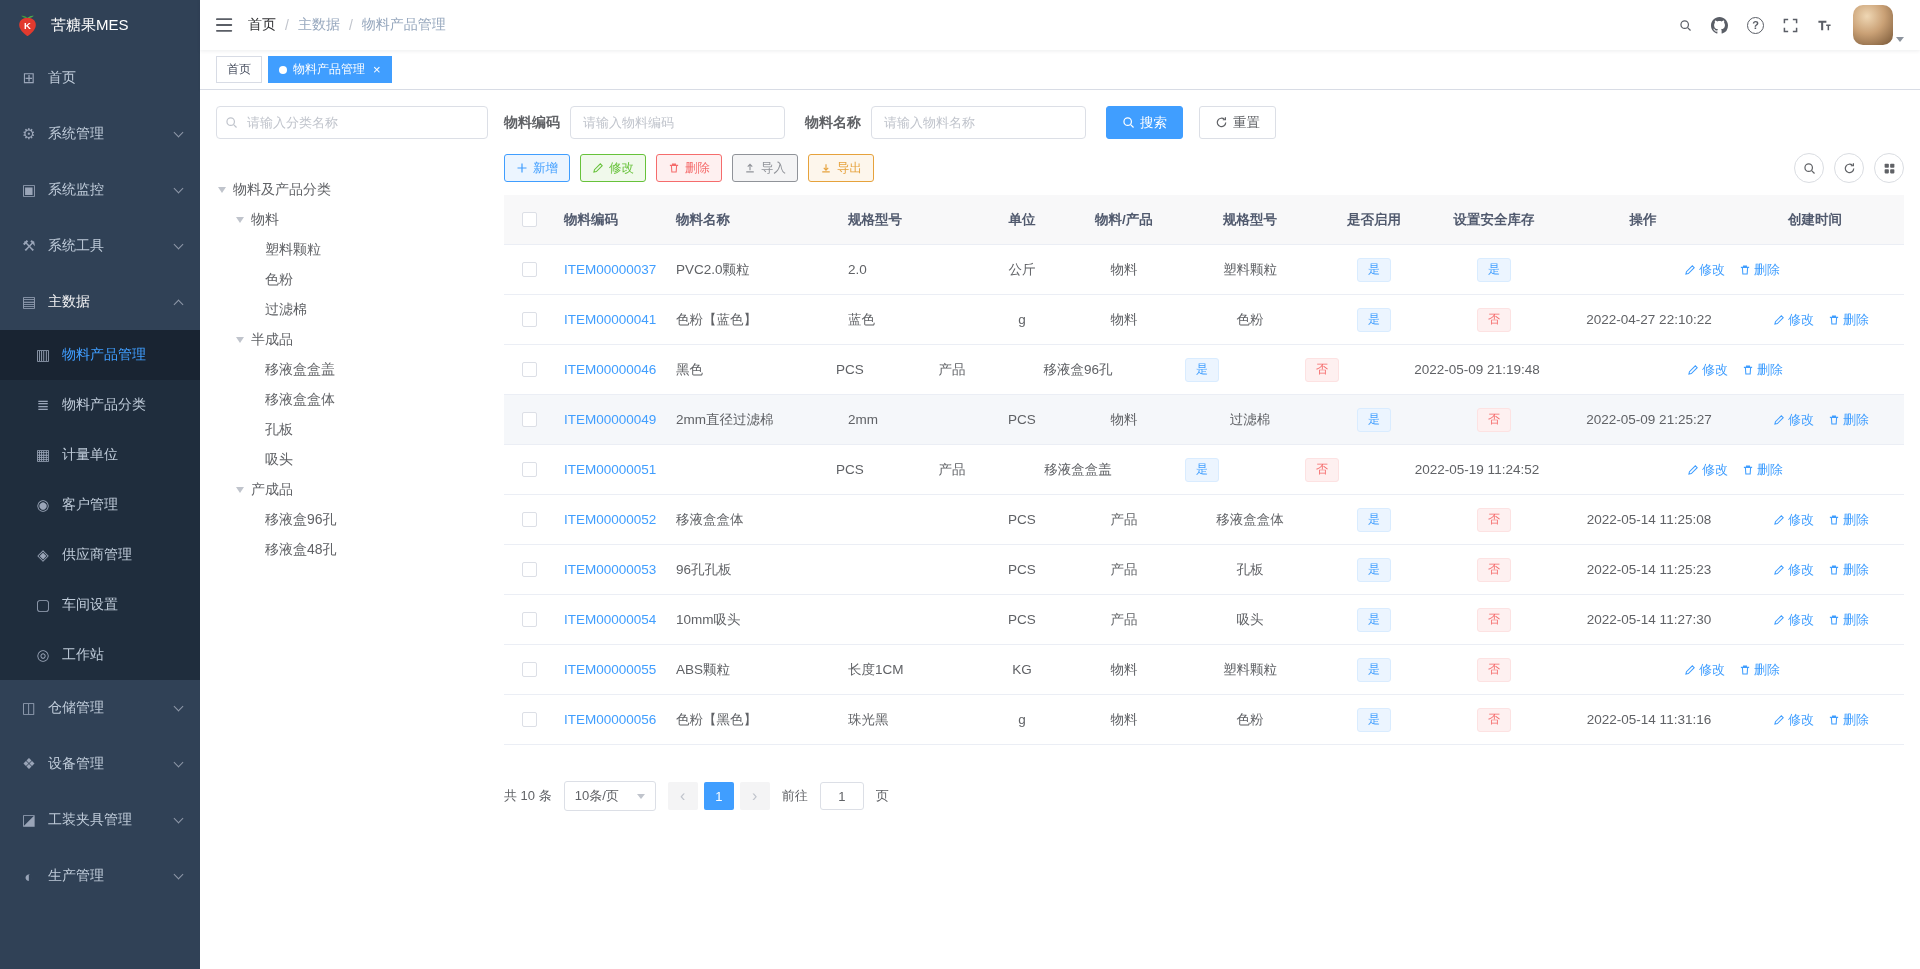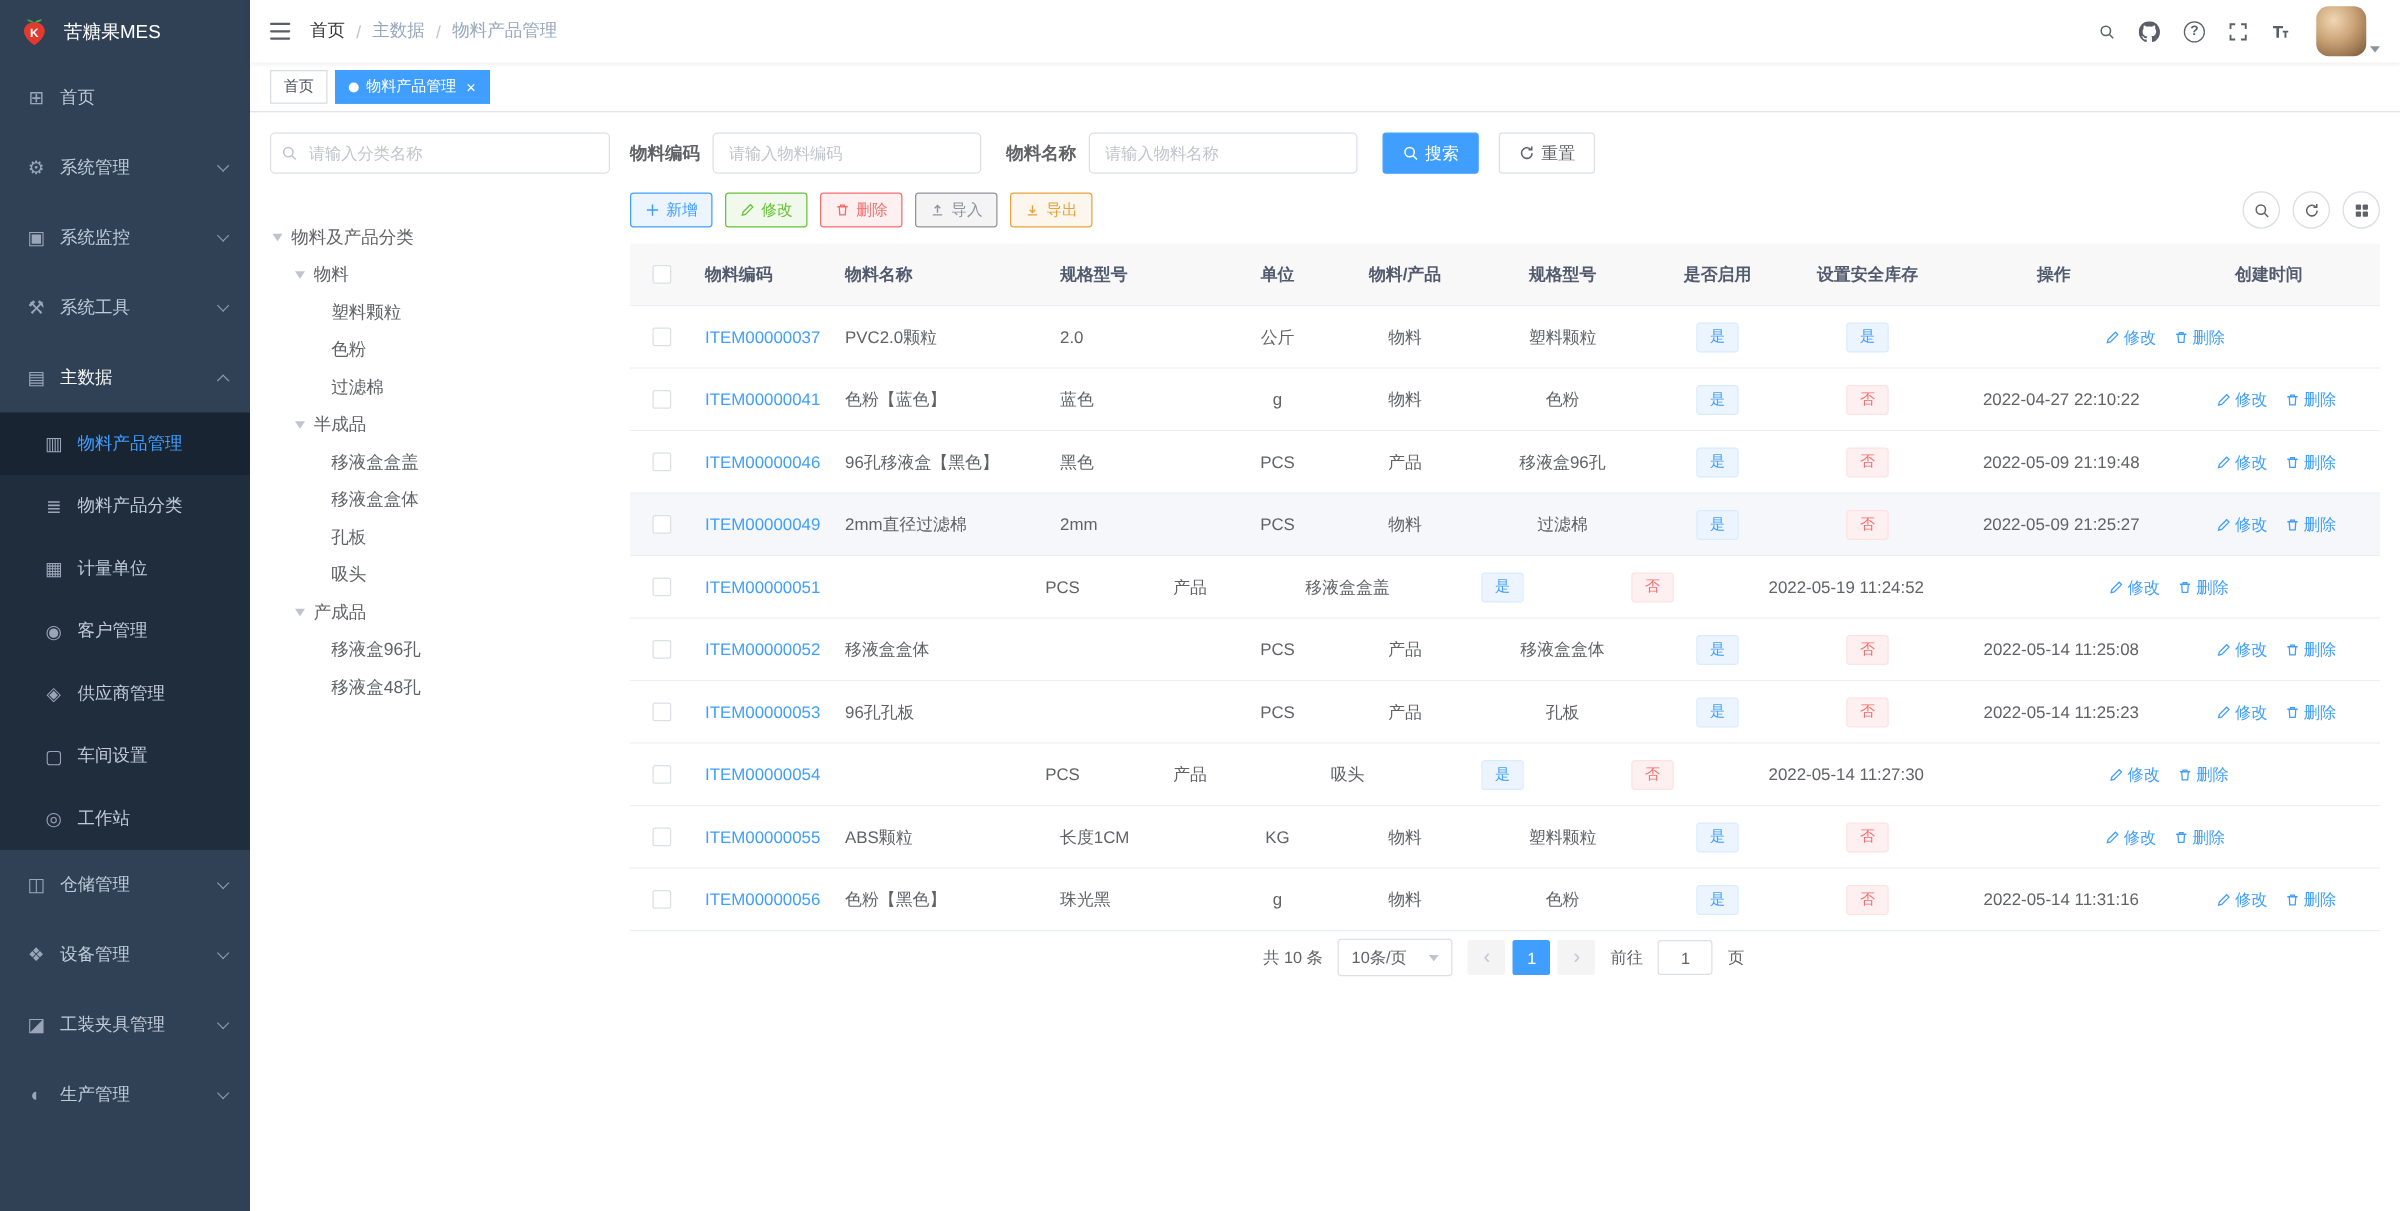--- a/index.html
+++ b/index.html
@@ -89,21 +89,21 @@
   .t-row.hl{background:#f5f7fa}
   .checkbox{width:15px;height:15px;border:1px solid #dcdfe6;border-radius:2px;background:#fff;display:inline-block;cursor:pointer}
   .code-link{color:var(--accent,#409EFF);cursor:pointer;text-decoration:none}
   .tag{height:24px;display:inline-flex;align-items:center;padding:0 10px;border-radius:3px;font-size:12px;border:1px solid}
   .tag.blue{color:var(--accent,#409EFF);background:#ecf5ff;border-color:#d9ecff}
   .tag.red{color:var(--danger,#F56C6C);background:#fef0f0;border-color:#fde2e2}
   .act{color:var(--accent,#409EFF);display:inline-flex;align-items:center;gap:3px;cursor:pointer;font-size:13px;text-decoration:none}
   .act + .act{margin-left:14px}
 
   
-  .pagination{display:flex;align-items:center;justify-content:center;gap:12px;margin-top:6px;font-size:13px;color:#606266;padding-right:2px}
+  .pagination{display:flex;align-items:center;justify-content:flex-start;gap:12px;margin-top:36px;font-size:13px;color:#606266;padding-right:2px}
   .pg-size{height:30px;border:1px solid #dcdfe6;border-radius:3px;display:flex;align-items:center;gap:18px;padding:0 10px;cursor:pointer;background:#fff}
   .sel-caret{width:0;height:0;border-left:4px solid transparent;border-right:4px solid transparent;border-top:5px solid #c0c4cc}
   .pg-group{display:flex;align-items:center;gap:6px}
   .pg-btn{width:30px;height:28px;background:#f4f4f5;border:none;border-radius:2px;color:#c0c4cc;font-size:16px;cursor:pointer;display:grid;place-items:center;font-family:inherit}
   .pg-page{min-width:30px;height:28px;border:none;border-radius:2px;background:var(--accent,#409EFF);color:#fff;font-size:13px;cursor:pointer;font-family:inherit}
   .pg-goto-input{width:44px;height:28px;border:1px solid #dcdfe6;border-radius:3px;text-align:center;font-size:13px;color:#606266;outline:none;font-family:inherit}
 </style>
 </head>
 <body>
 
@@ -503,21 +503,20 @@
               </a>
             </div>
           </div>
           <div class="t-row">
             <div class="t-cell a-c" style="flex:0 0 50px">
               <span class="checkbox"></span>
             </div>
             <div class="t-cell a-l" style="flex:0 0 112px">
               <a class="code-link">ITEM00000046</a>
             </div>
-            <div class="t-cell a-l" style="flex:0 0 172px">96孔移液盒【黑色】</div>
             <div class="t-cell a-l" style="flex:0 0 138px">黑色</div>
             <div class="t-cell a-c" style="flex:0 0 92px">PCS</div>
             <div class="t-cell a-c" style="flex:0 0 112px">产品</div>
             <div class="t-cell a-c" style="flex:0 0 140px">移液盒96孔</div>
             <div class="t-cell a-c" style="flex:0 0 108px">
               <span class="tag blue">是</span>
             </div>
             <div class="t-cell a-c" style="flex:0 0 132px">
               <span class="tag red">否</span>
             </div>
@@ -672,20 +671,21 @@
               </a>
             </div>
           </div>
           <div class="t-row">
             <div class="t-cell a-c" style="flex:0 0 50px">
               <span class="checkbox"></span>
             </div>
             <div class="t-cell a-l" style="flex:0 0 112px">
               <a class="code-link">ITEM00000054</a>
             </div>
+            <div class="t-cell a-l" style="flex:0 0 172px">10mm吸头</div>
             <div class="t-cell a-l" style="flex:0 0 138px"></div>
             <div class="t-cell a-c" style="flex:0 0 92px">PCS</div>
             <div class="t-cell a-c" style="flex:0 0 112px">产品</div>
             <div class="t-cell a-c" style="flex:0 0 140px">吸头</div>
             <div class="t-cell a-c" style="flex:0 0 108px">
               <span class="tag blue">是</span>
             </div>
             <div class="t-cell a-c" style="flex:0 0 132px">
               <span class="tag red">否</span>
             </div>

